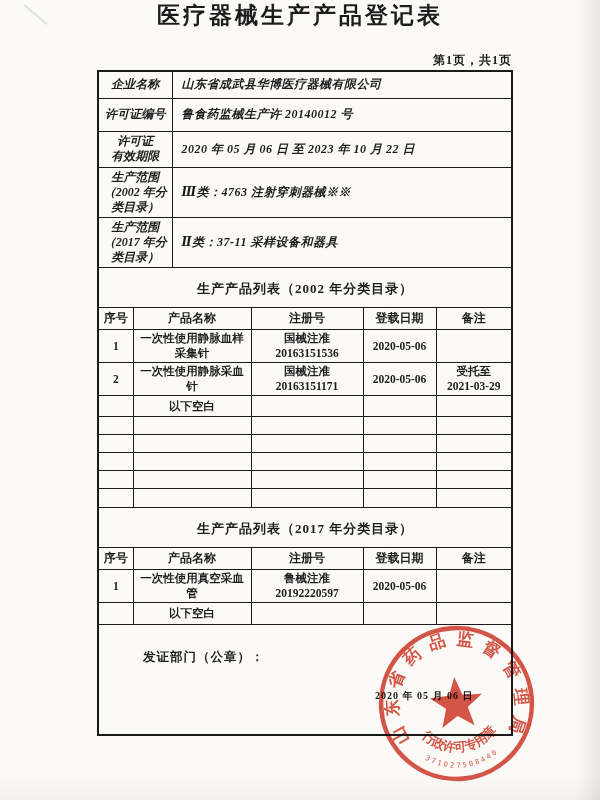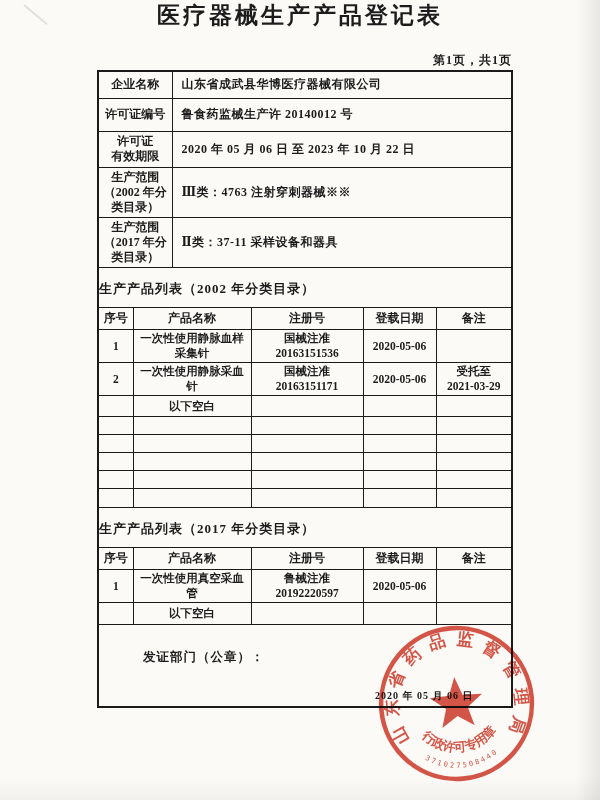--- a/index.html
+++ b/index.html
@@ -36,43 +36,43 @@
     background:transparent;
   }
   table { border-collapse:collapse; width:100%; table-layout:fixed; }
   td, th { border:1.5px solid #1a1a1a; font-weight:700; overflow:hidden; }
   td:first-child, th:first-child { border-left:none; }
   td:last-child,  th:last-child  { border-right:none; }
   table tr:first-child > * { border-top:none; }
   table tr:last-child  > * { border-bottom:none; }
 
   
-  .info td { font-size:12px; }
+  .info td { font-size:12px;font-style:italic; }
   .info .lbl { text-align:center; white-space:pre-line; line-height:1.25; padding:2px; }
   .info .val { padding:2px 4px 2px 9px; letter-spacing:.5px; }
   .info tr:nth-child(1) td { height:26px; }
   .info tr:nth-child(2) td { height:33px; }
   .info tr:nth-child(3) td { height:36px; }
   .info tr:nth-child(4) td { height:44px; }
   .info tr:nth-child(5) td { height:42px; }
 
   .sechdr {
     border-top:1.5px solid #1a1a1a; border-bottom:1.5px solid #1a1a1a;
-    height:41px; line-height:41px; 
+    height:41px; line-height:41px; text-align:center;
     font-size:13px; font-weight:700; letter-spacing:1px;
   }
 
   
   .prod th { font-size:12px; height:22px; }
   .prod td { font-size:11.5px; text-align:center; line-height:1.3; white-space:pre-line; padding:1px 2px; }
   .prod .row-data td  { height:33px; }
   .prod .row-blank td { height:21px; }
   .prod .row-empty td { height:18px; }
 
-  .footer { position:relative; height:82px; border-top:1.5px solid #1a1a1a; }
+  .footer { position:relative; height:110px; border-top:1.5px solid #1a1a1a; }
   .issuer { position:absolute; left:44px; top:24px; font-size:12.5px; font-weight:700; letter-spacing:1px; }
   .issuedate { position:absolute; left:276px; top:64px; font-size:10px; font-weight:700; letter-spacing:1px; }
 
   
   .stamp {
     position:absolute; left:375px; top:622px; width:163px; height:163px;
     mix-blend-mode:multiply; opacity:.88;
     transform:rotate(-5deg); z-index:3; pointer-events:none;
   }
   .stamp svg { width:100%; height:100%; }

